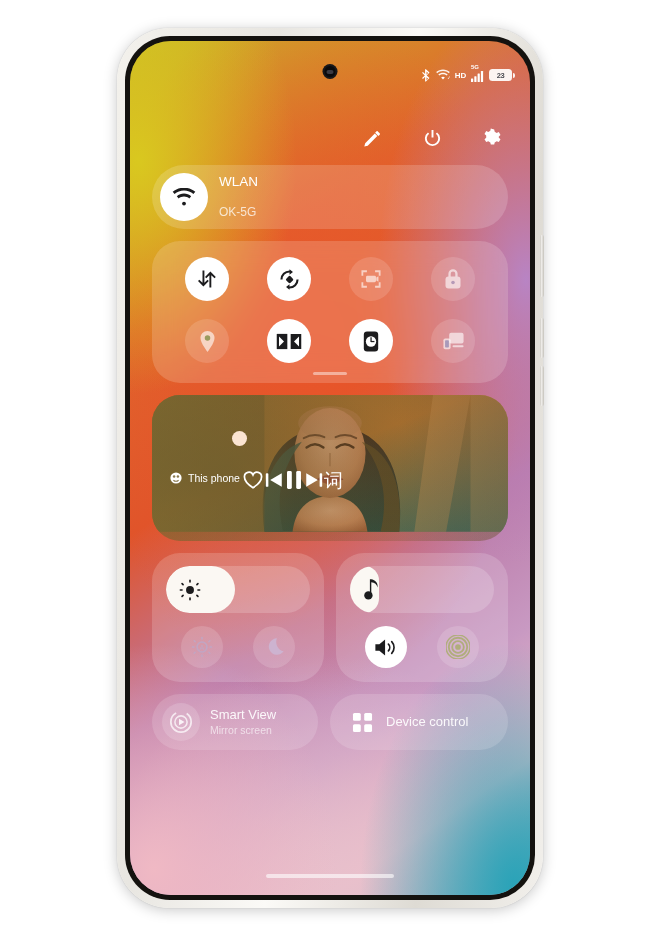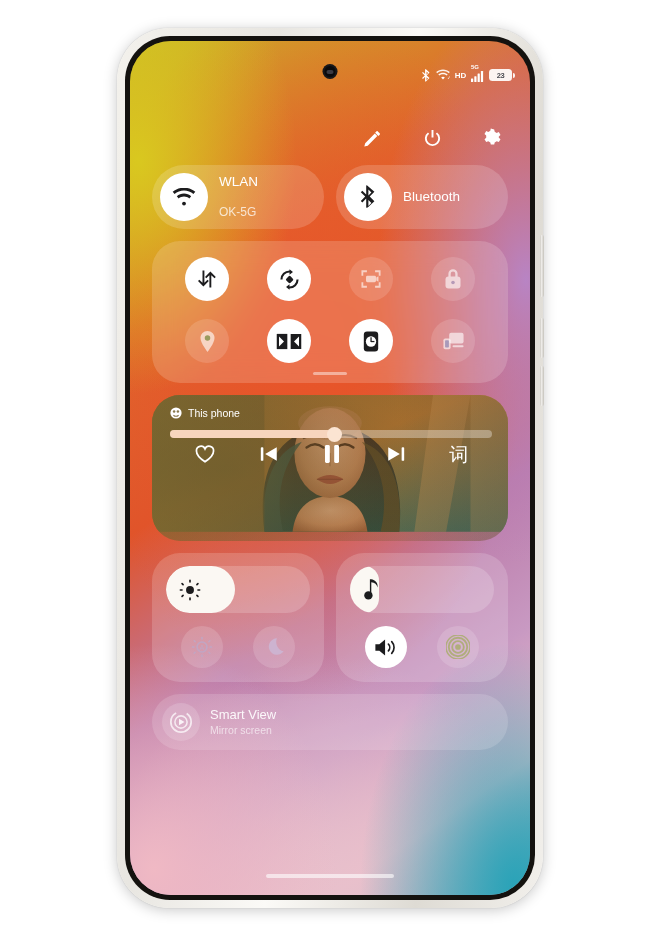--- a/index.html
+++ b/index.html
@@ -229,22 +229,22 @@
     position: absolute; inset: 0;
   }
   #media-overlay {
     position: absolute; inset: 0;
     background:
       radial-gradient(ellipse 80% 90% at 20% 50%, rgba(104,92,46,0.58), rgba(104,92,46,0.18) 70%),
       linear-gradient(90deg, rgba(130,110,50,0.6) 0%, rgba(120,70,40,0.16) 40%, rgba(140,70,40,0.12) 70%, rgba(120,80,60,0.4) 100%);
   }
   #media-content {
     position: absolute; inset: 0;
-    padding: 12px 16px 8px 18px;
-    display: flex; flex-direction: column; text-align: center;
+    padding: 28px 16px 8px 18px;
+    display: flex; flex-direction: row; text-align: center;
   }
   #media-source {
     display: flex; align-items: center; gap: 6px;
   }
   #media-source svg { display:block; fill:#fff; }
   #media-source-label {
     font-size: 10.5px;
     color: #ffffff;
   }
   #media-title {
@@ -465,30 +465,20 @@
                 <circle cx="12" cy="15.6" r="1.9"></circle>
                 <path d="M12 8.6c-2 0-3.9 0.7-5.3 1.9l-1.9-2.2C6.8 6.6 9.3 5.6 12 5.6s5.2 1 7.2 2.7l-1.9 2.2C15.9 9.3 14 8.6 12 8.6z"></path>
                 <path d="M12 2.6c-3.6 0-6.9 1.3-9.4 3.4L0.7 3.8C3.7 1.2 7.7-0.3 12-0.3s8.3 1.5 11.3 4.1l-1.9 2.2C18.9 3.9 15.6 2.6 12 2.6z"></path>
               </svg>
             </span>
             <span class="pill-text">
               <span class="pill-title">WLAN</span>
               <span class="pill-sub">OK-5G</span>
             </span>
           </div>
-          <div class="pill-tile">
-            <span class="pill-ico">
-              <svg width="16" height="24" viewBox="0 0 16 24">
-                <path d="M6.2 0.4v9.2L2.3 5.7 0.8 7.2 5.2 11.6 0.8 16l1.5 1.5 3.9-3.9v9.2l1.5-0.4 6.7-6.2-4.7-4.7 4.7-4.7L6.9 0.2zM8.4 4.6l3 2.9-3 3zm0 10.5l3 2.9-3 3z"></path>
-              </svg>
-            </span>
-            <span class="pill-text">
-              <span class="pill-title">Bluetooth</span>
-            </span>
-          </div>
         </div>
 
         <div class="panel" id="toggle-panel">
           <div id="toggle-grid">
 
             <div class="toggle on">
               <svg width="22" height="22" viewBox="0 0 22 22">
                 <path d="M7 2.5h1.9v12.3l3.1-3.1 1.3 1.3-5.4 5.4-5.4-5.4 1.3-1.3 3.2 3.1z" transform="translate(-0.5,0)"></path>
                 <path d="M14.8 19.5h-1.9V7.2l-3.1 3.1-1.3-1.3 5.4-5.4 5.4 5.4-1.3 1.3-3.2-3.1z" transform="translate(0.5,0)"></path>
               </svg>
@@ -740,20 +730,33 @@
                 <circle cx="13" cy="13" r="11" fill="none" stroke="rgba(255,255,255,0.72)" stroke-width="1.9" stroke-dasharray="46 12"></circle>
                 <circle cx="13" cy="13" r="6.6" fill="none" stroke="rgba(255,255,255,0.72)" stroke-width="1.7"></circle>
                 <path d="M10.8 9.6l6 3.4-6 3.4z" fill="rgba(255,255,255,0.85)"></path>
               </svg>
             </span>
             <span class="bt-text">
               <span class="bt-title">Smart View</span>
               <span class="bt-sub">Mirror screen</span>
             </span>
           </div>
+          <div class="bottom-tile" id="device-control-tile">
+            <span id="dc-icon">
+              <svg width="21" height="21" viewBox="0 0 22 22">
+                <rect x="1" y="1" width="8.2" height="8.2" rx="1.6"></rect>
+                <rect x="12.8" y="1" width="8.2" height="8.2" rx="1.6"></rect>
+                <rect x="1" y="12.8" width="8.2" height="8.2" rx="1.6"></rect>
+                <rect x="12.8" y="12.8" width="8.2" height="8.2" rx="1.6"></rect>
+              </svg>
+            </span>
+            <span class="bt-text">
+              <span class="bt-title">Device control</span>
+            </span>
+          </div>
         </div>
 
       </div>
 
       <div id="home-indicator"></div>
 
     </div>
   </div>
 </div>
 

